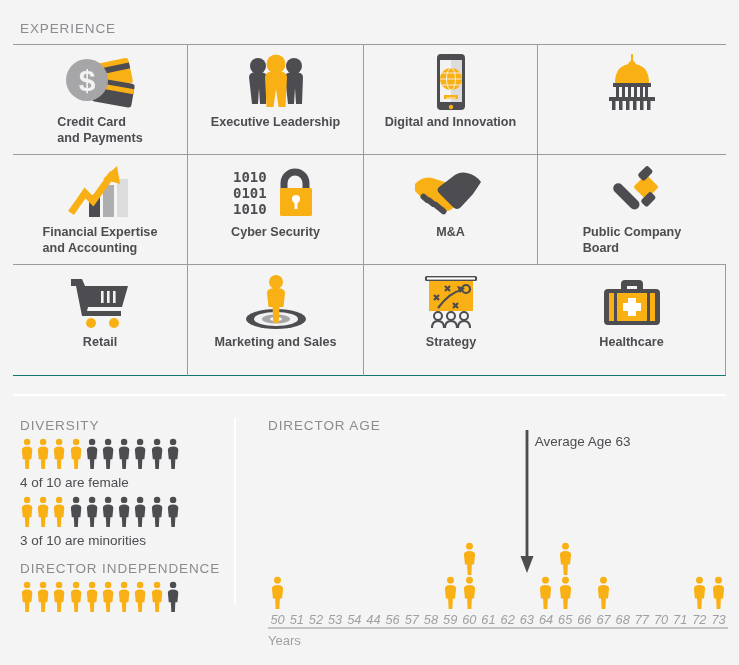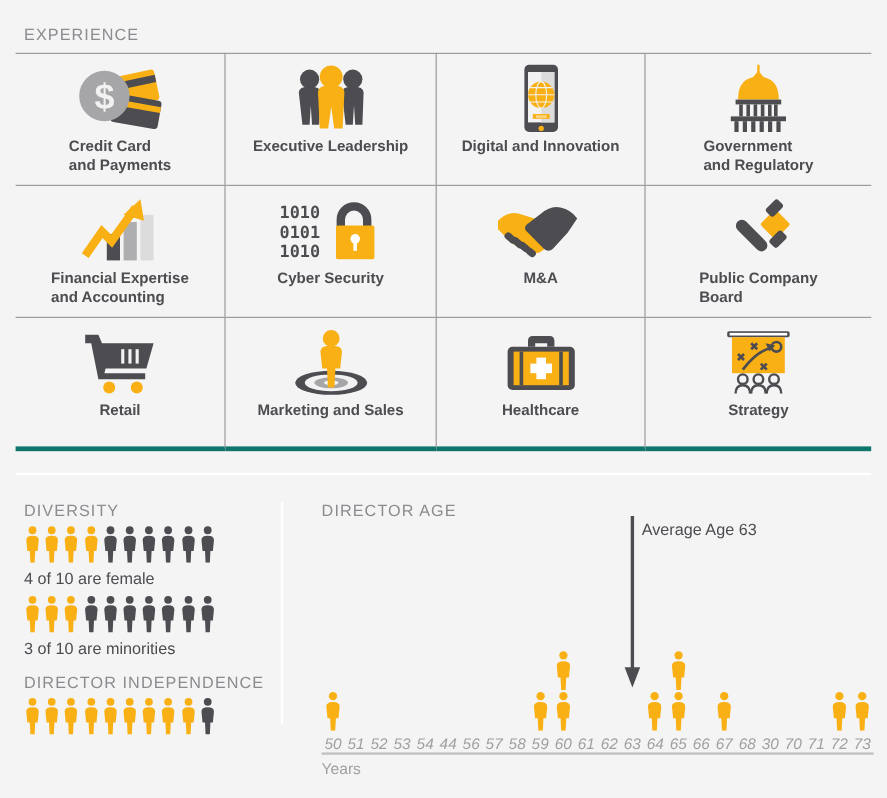--- a/index.html
+++ b/index.html
@@ -41,21 +41,21 @@
     display: flex;
     flex-direction: column;
     align-items: center;
     justify-content: flex-start;
     box-sizing: border-box;
     border-top: 1px solid #9b9b9e;
     border-right: 1px solid #9b9b9e;
     padding-top: 6px;
   }
   .exp-cell.col-last { border-right: none; }
-  .exp-cell.row-last { border-bottom: 4px solid #0f766e; }
+  .exp-cell.row-last { border-bottom: 1px solid #0f766e; }
   .exp-icon {
     height: 62px; width: 96px;
     display: flex; align-items: center; justify-content: center;
   }
   .exp-label {
     font-size: 12.6px;
     font-weight: bold;
     color: #4c4c51;
     line-height: 1.25;
     margin-top: 2px;
@@ -242,22 +242,20 @@
           <g fill="#4c4c51">
             <rect x="9" y="48" width="3.5" height="9"></rect>
             <rect x="16" y="48" width="3.5" height="9"></rect>
             <rect x="23" y="48" width="3.5" height="9"></rect>
             <rect x="30" y="48" width="3.5" height="9"></rect>
             <rect x="37" y="48" width="3.5" height="9"></rect>
             <rect x="44" y="48" width="3.5" height="9"></rect>
           </g>
         </svg>
       </div>
-      <div class="exp-label">Government
-and Regulatory</div>
     </div>
 
     <div class="exp-cell">
       <div class="exp-icon">
         <svg width="70" height="58" viewBox="0 0 70 58">
           <rect x="24" y="32" width="11" height="22" fill="#4c4c51"></rect>
           <rect x="38" y="22" width="11" height="32" fill="#aeaeb1"></rect>
           <rect x="52" y="16" width="11" height="38" fill="#dcdcdc"></rect>
           <path d="M6 50 L20 30 L28 38 L48 10" stroke="#f9b014" stroke-width="7" fill="none" stroke-linejoin="miter" stroke-linecap="butt"></path>
           <path d="M52 3 l3 18 l-17 -5 z" fill="#f9b014"></path>
@@ -334,37 +332,20 @@
         <svg width="66" height="56" viewBox="0 0 66 56">
           <ellipse cx="33" cy="45" rx="30" ry="10" fill="#4c4c51"></ellipse>
           <ellipse cx="33" cy="45" rx="22" ry="7" fill="#f2f2f2"></ellipse>
           <ellipse cx="33" cy="45" rx="14" ry="4.6" fill="#a6a6a9"></ellipse>
           <ellipse cx="33" cy="45" rx="6" ry="2" fill="#f2f2f2"></ellipse>
           <circle cx="33" cy="8" r="7" fill="#f9b014"></circle>
           <path d="M24 19 q0-5 9-5 q9 0 9 5 l-1.5 14 h-4 l-0.8 16 h-5.4 l-0.8-16 h-4 z" fill="#f9b014"></path>
         </svg>
       </div>
       <div class="exp-label">Marketing and Sales</div>
-    </div>
-
-    <div class="exp-cell row-last">
-      <div class="exp-icon">
-        <svg width="62" height="54" viewBox="0 0 62 54">
-          <path d="M20 14 v-5 q0-4 4-4 h14 q4 0 4 4 v5 h-6 v-3 h-10 v3 z" fill="#4c4c51"></path>
-          <rect x="3" y="14" width="56" height="36" rx="4" fill="#4c4c51"></rect>
-          <rect x="8" y="18" width="46" height="28" fill="#f9b014"></rect>
-          <rect x="13" y="18" width="3" height="28" fill="#4c4c51"></rect>
-          <rect x="46" y="18" width="3" height="28" fill="#4c4c51"></rect>
-          <g fill="#ffffff">
-            <rect x="27" y="23" width="8" height="18"></rect>
-            <rect x="22" y="28" width="18" height="8"></rect>
-          </g>
-        </svg>
-      </div>
-      <div class="exp-label">Healthcare</div>
     </div>
 
     <div class="exp-cell col-last row-last">
       <div class="exp-icon">
         <svg width="60" height="56" viewBox="0 0 60 56">
           <rect x="4" y="2" width="52" height="5" rx="1.5" fill="#4c4c51"></rect>
           <rect x="6" y="3.4" width="48" height="2.2" fill="#ffffff"></rect>
           <rect x="8" y="7" width="44" height="30" fill="#f9b014"></rect>
           <g stroke="#4c4c51" stroke-width="2.2" fill="none">
             <path d="M13 21 l5 5 M18 21 l-5 5"></path>
@@ -378,20 +359,37 @@
             <circle cx="17" cy="42" r="4"></circle>
             <path d="M11 54 q0-7 6-7 q6 0 6 7"></path>
             <circle cx="30" cy="42" r="4"></circle>
             <path d="M24 54 q0-7 6-7 q6 0 6 7"></path>
             <circle cx="43" cy="42" r="4"></circle>
             <path d="M37 54 q0-7 6-7 q6 0 6 7"></path>
           </g>
         </svg>
       </div>
       <div class="exp-label">Strategy</div>
+    </div>
+
+    <div class="exp-cell row-last">
+      <div class="exp-icon">
+        <svg width="62" height="54" viewBox="0 0 62 54">
+          <path d="M20 14 v-5 q0-4 4-4 h14 q4 0 4 4 v5 h-6 v-3 h-10 v3 z" fill="#4c4c51"></path>
+          <rect x="3" y="14" width="56" height="36" rx="4" fill="#4c4c51"></rect>
+          <rect x="8" y="18" width="46" height="28" fill="#f9b014"></rect>
+          <rect x="13" y="18" width="3" height="28" fill="#4c4c51"></rect>
+          <rect x="46" y="18" width="3" height="28" fill="#4c4c51"></rect>
+          <g fill="#ffffff">
+            <rect x="27" y="23" width="8" height="18"></rect>
+            <rect x="22" y="28" width="18" height="8"></rect>
+          </g>
+        </svg>
+      </div>
+      <div class="exp-label">Healthcare</div>
     </div>
 
   </div>
 </div>
 
 <div id="mid-divider"></div>
 <div id="vertical-divider"></div>
 
 <div class="panel" id="diversity-section">
   <div class="section-heading" id="diversity-heading">DIVERSITY</div>
@@ -629,21 +627,21 @@
       <div class="age-tick">59</div>
       <div class="age-tick">60</div>
       <div class="age-tick">61</div>
       <div class="age-tick">62</div>
       <div class="age-tick">63</div>
       <div class="age-tick">64</div>
       <div class="age-tick">65</div>
       <div class="age-tick">66</div>
       <div class="age-tick">67</div>
       <div class="age-tick">68</div>
-      <div class="age-tick">30</div>
+      <div class="age-tick">77</div>
       <div class="age-tick">70</div>
       <div class="age-tick">71</div>
       <div class="age-tick">72</div>
       <div class="age-tick">73</div>
     </div>
   <div id="axis-line"></div>
   <div id="years-label">Years</div>
 </div>
 
 </body></html>

